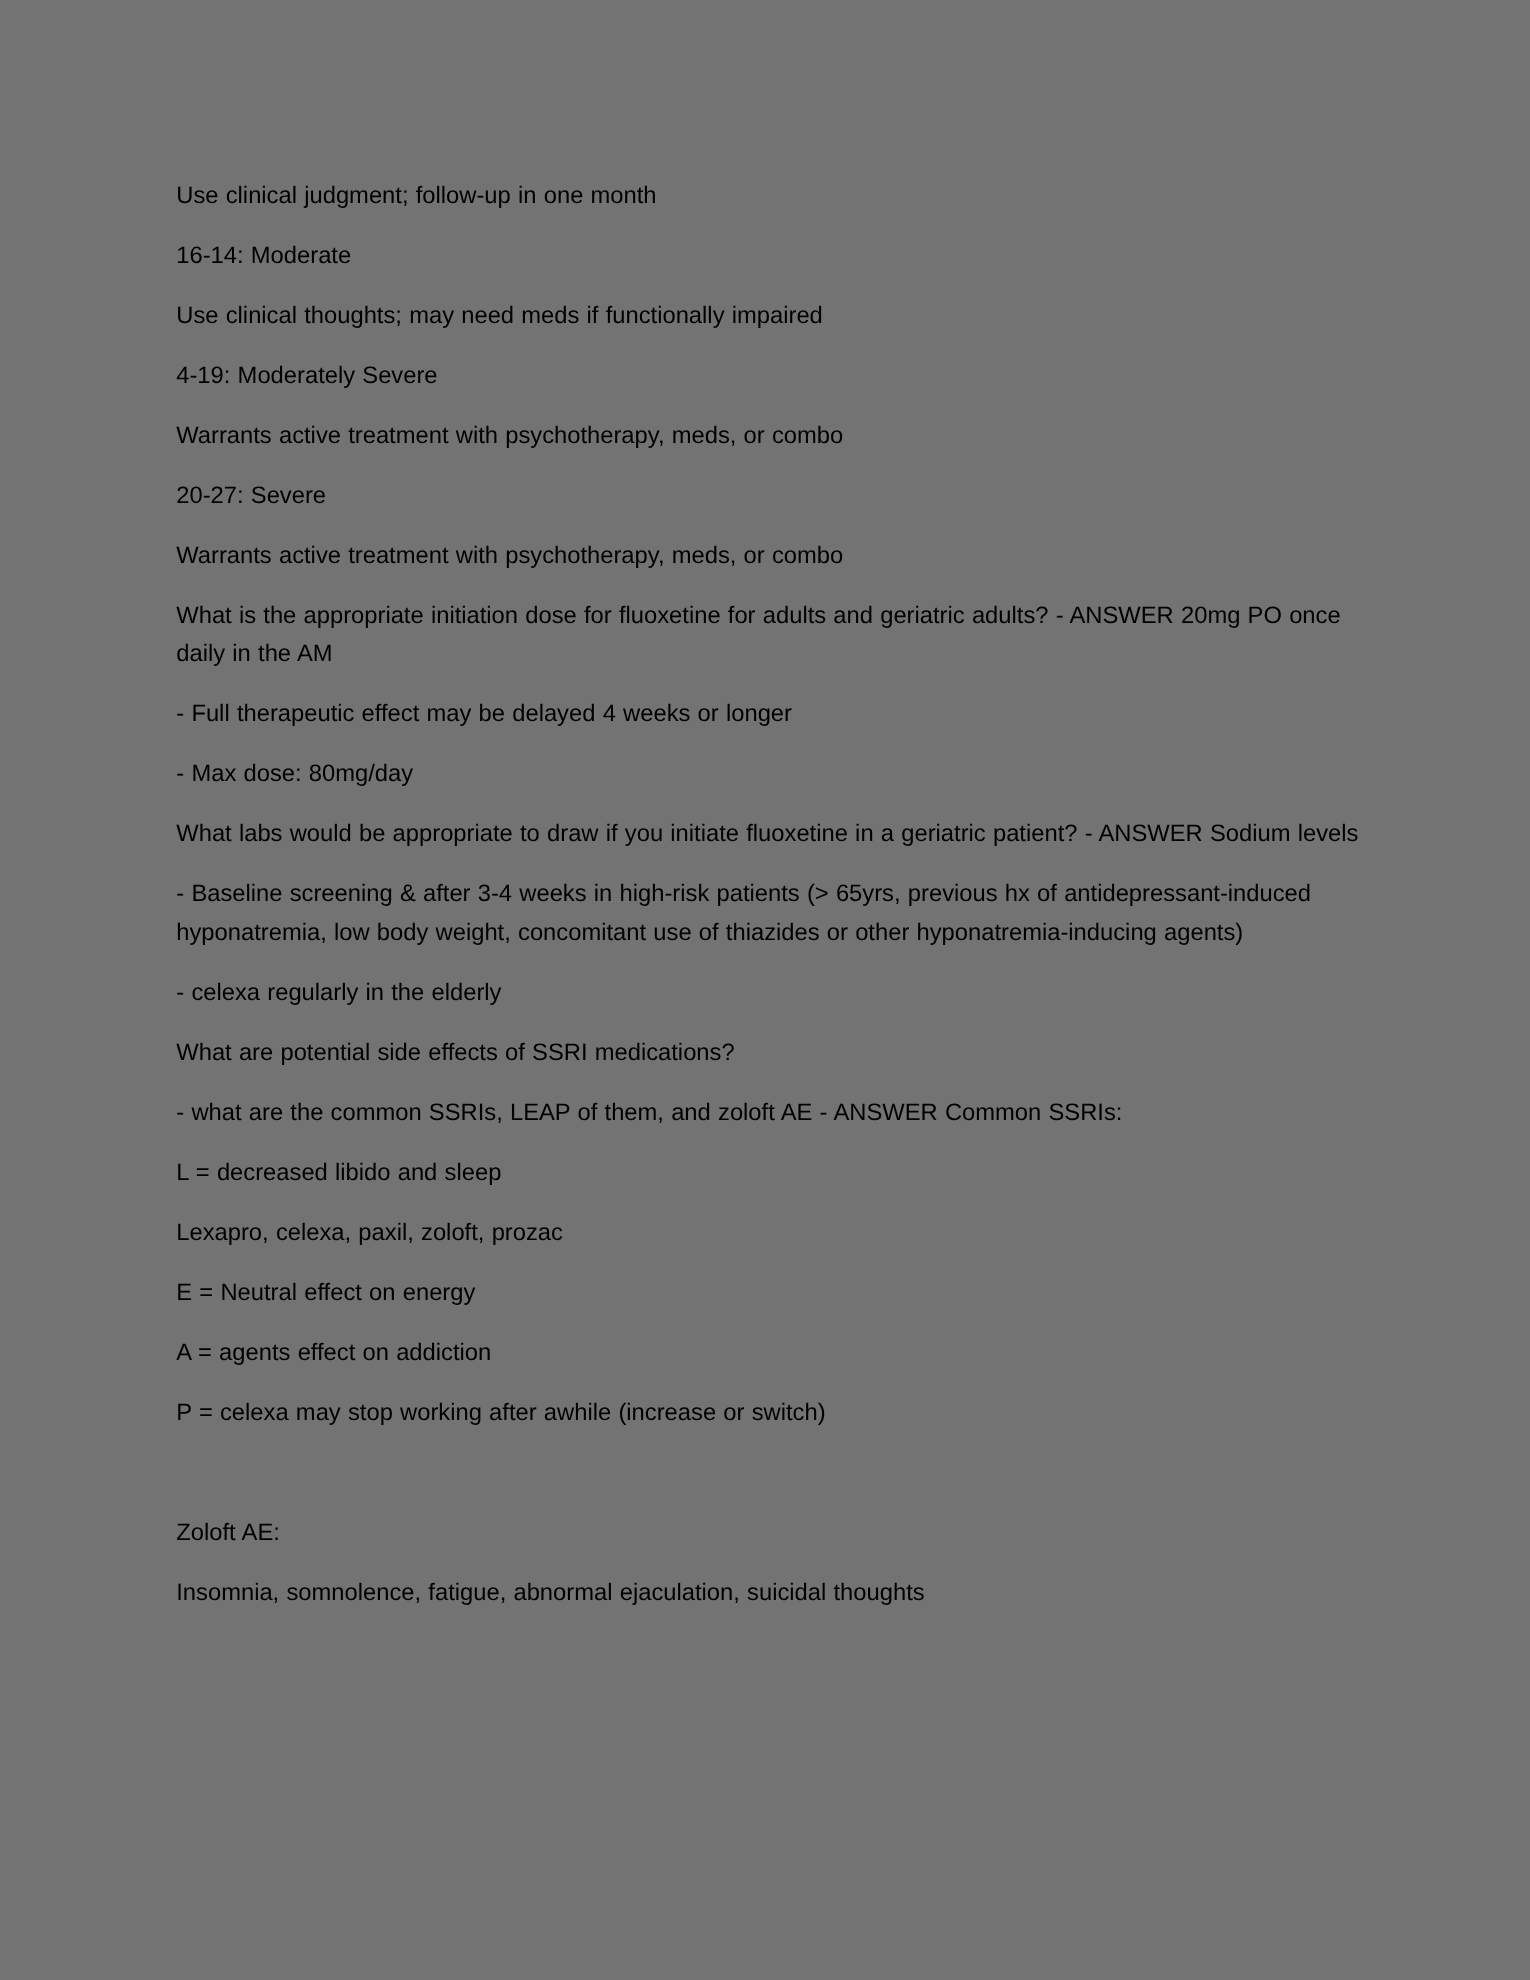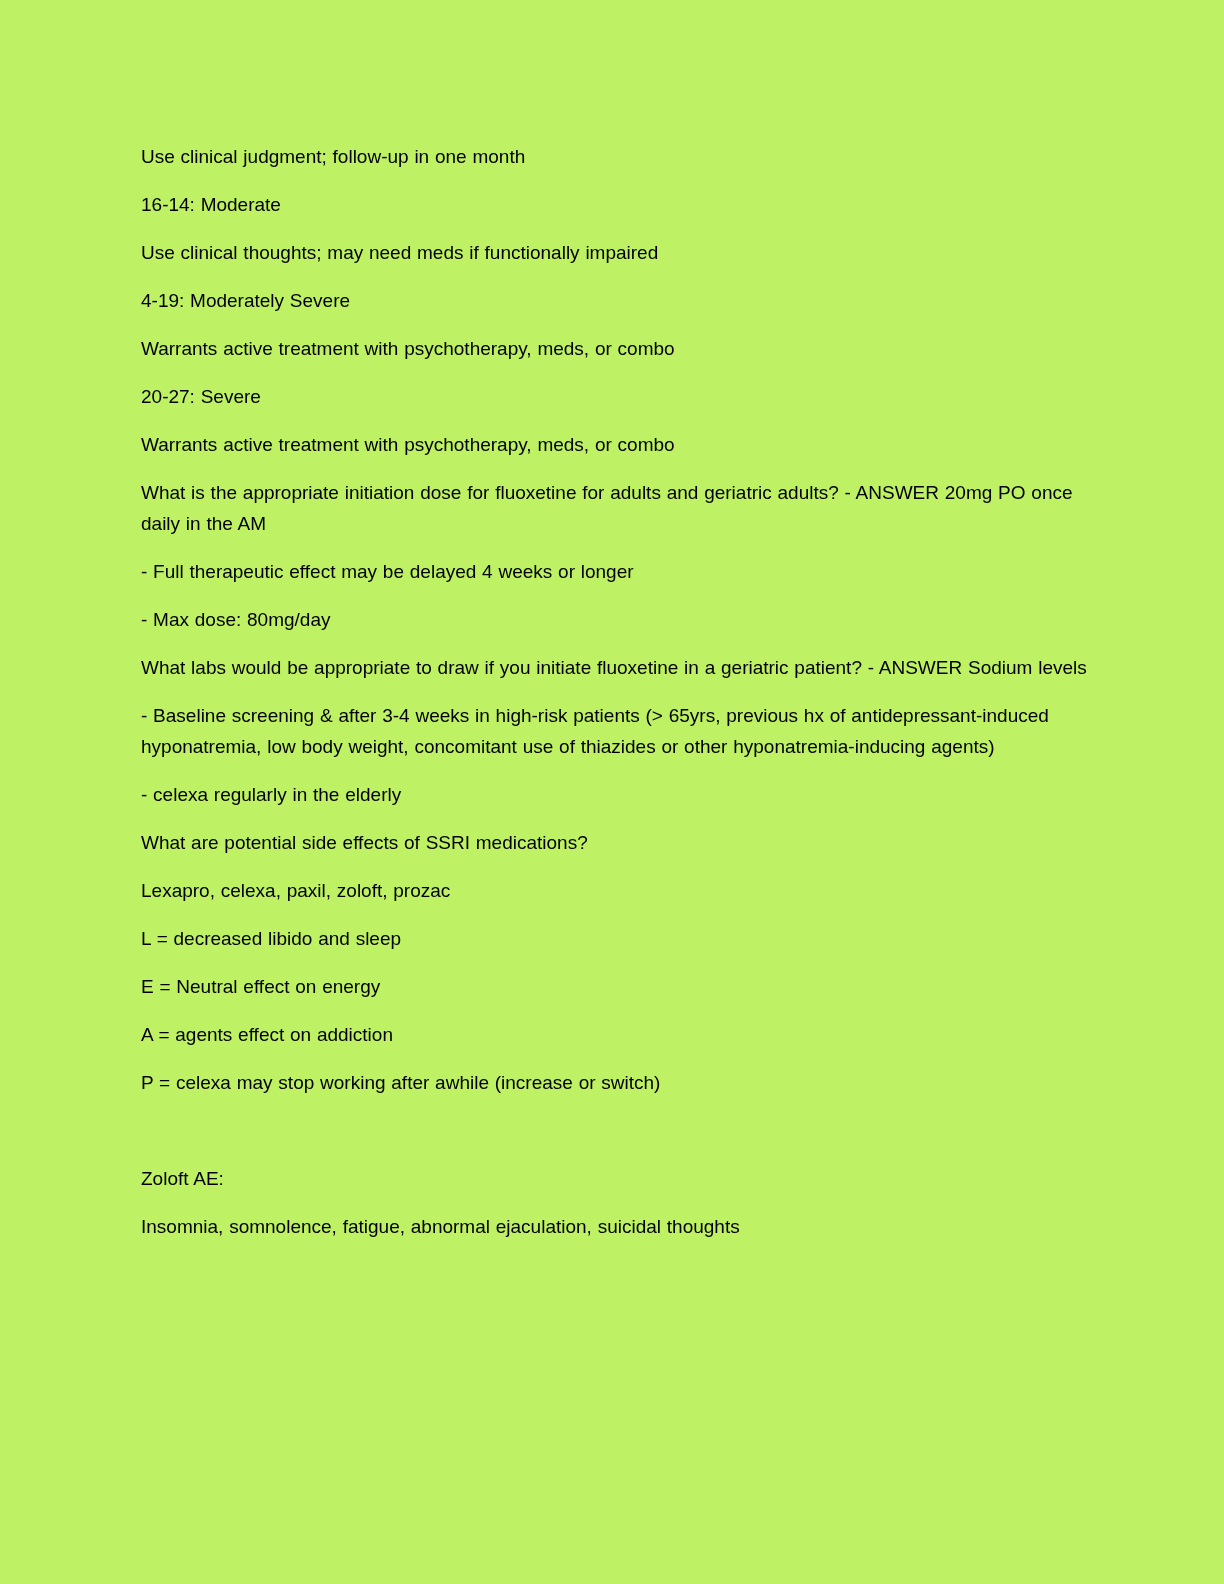--- a/index.html
+++ b/index.html
@@ -4,21 +4,21 @@
 <style>
   html, body {
     margin: 0;
     padding: 0;
     background: #ffffff;
   }
   .page {
     position: relative;
     width: 1224px;
     height: 1584px;
-    background: #bef264;
+    background: #737373;
     overflow: hidden;
   }
   .content {
     position: absolute;
     left: 141px;
     top: 141px;
     width: 946px;
     font-family: "Liberation Sans", sans-serif;
     font-size: 19px;
     line-height: 31px;
@@ -47,22 +47,23 @@
     <p>Warrants active treatment with psychotherapy, meds, or combo</p>
     <p>20-27: Severe</p>
     <p>Warrants active treatment with psychotherapy, meds, or combo</p>
     <p>What is the appropriate initiation dose for fluoxetine for adults and geriatric adults? - ANSWER 20mg PO once daily in the AM</p>
     <p>- Full therapeutic effect may be delayed 4 weeks or longer</p>
     <p>- Max dose: 80mg/day</p>
     <p>What labs would be appropriate to draw if you initiate fluoxetine in a geriatric patient? - ANSWER Sodium levels</p>
     <p>- Baseline screening &amp; after 3-4 weeks in high-risk patients (&gt; 65yrs, previous hx of antidepressant-induced hyponatremia, low body weight, concomitant use of thiazides or other hyponatremia-inducing agents)</p>
     <p>- celexa regularly in the elderly</p>
     <p>What are potential side effects of SSRI medications?</p>
+    <p>- what are the common SSRIs, LEAP of them, and zoloft AE - ANSWER Common SSRIs:</p>
+    <p>L = decreased libido and sleep</p>
     <p>Lexapro, celexa, paxil, zoloft, prozac</p>
-    <p>L = decreased libido and sleep</p>
     <p>E = Neutral effect on energy</p>
     <p>A = agents effect on addiction</p>
     <p>P = celexa may stop working after awhile (increase or switch)</p>
     <p class="blank"></p>
     <p>Zoloft AE:</p>
     <p>Insomnia, somnolence, fatigue, abnormal ejaculation, suicidal thoughts</p>
   </div>
 </div>
 
 </body></html>

